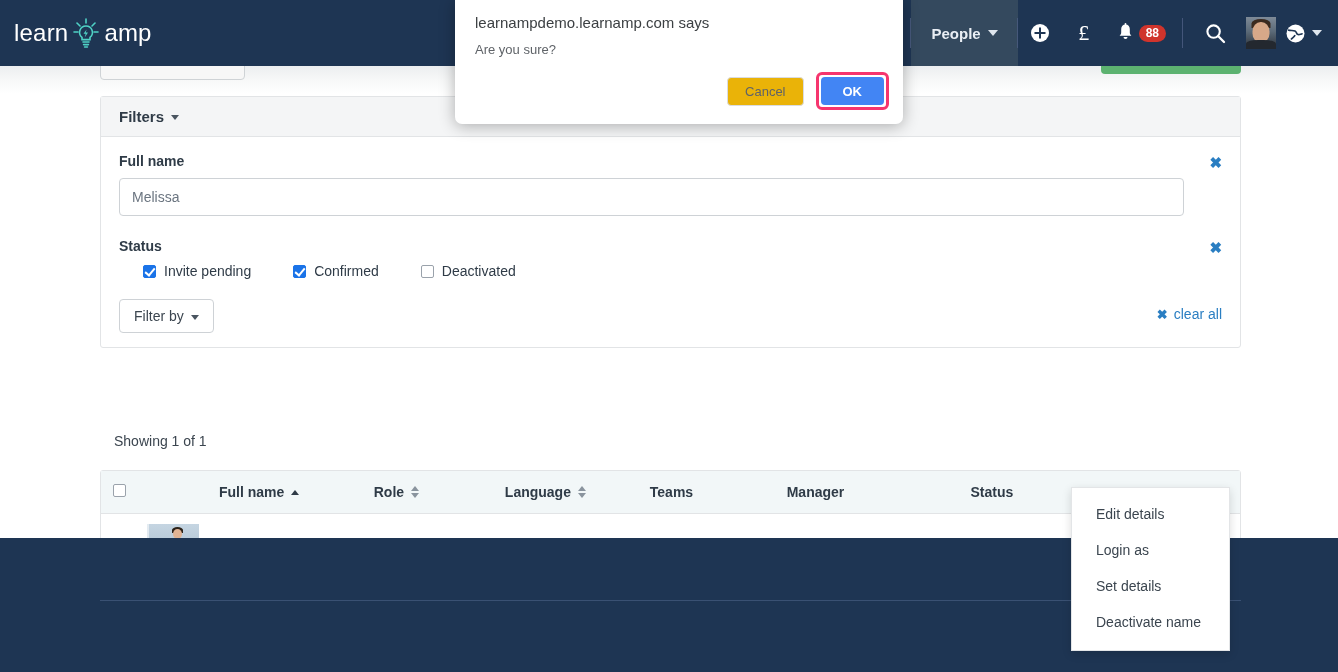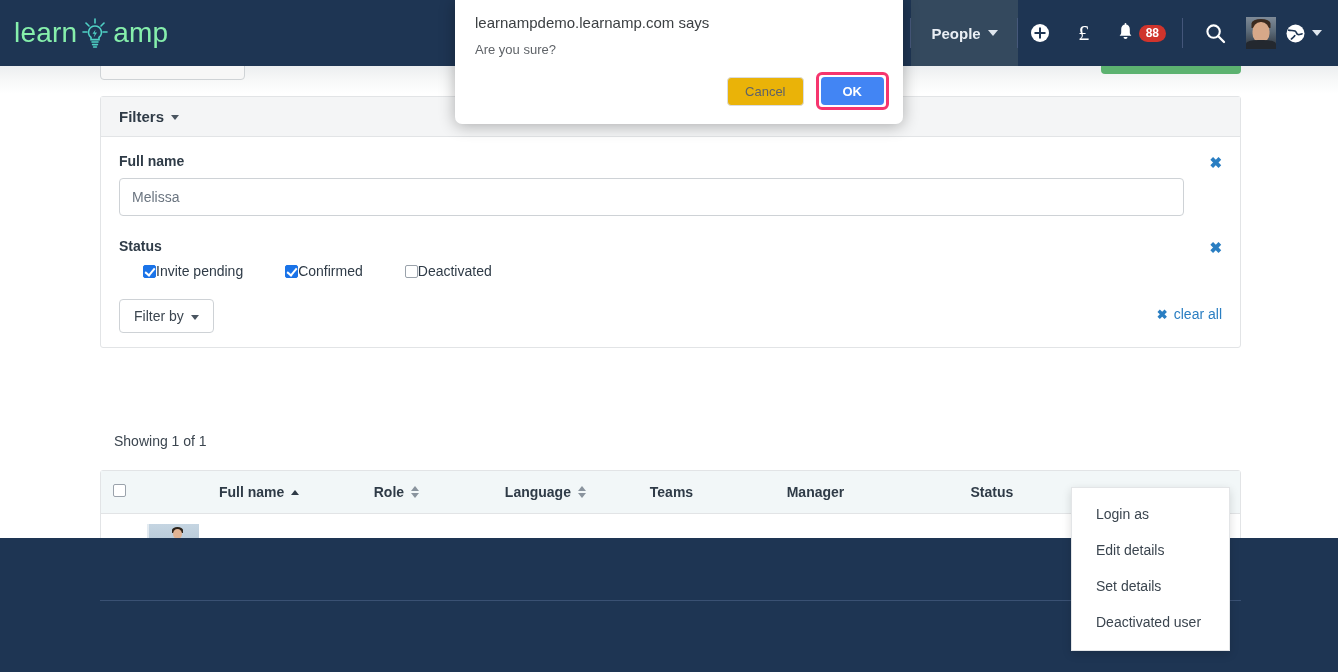--- a/index.html
+++ b/index.html
@@ -23,21 +23,21 @@
     background: #1e3553;
     display: flex; align-items: stretch;
     z-index: 40;
   }
   .brand {
     display: flex; align-items: center;
     padding-left: 14px; padding-right: 18px;
     height: 66px;
   }
   .brand-text {
-    font-size: 28px; color: #86efac; letter-spacing: 0.2px;
+    font-size: 24px; color: #ffffff; letter-spacing: 0.2px;
     font-family: "Liberation Sans", sans-serif;
     display: flex; align-items: center;
   }
   .bulb { width: 30px; height: 32px; margin: 0 3px; position: relative; display:inline-block; }
 
   .nav-spacer { flex: 1 1 auto; }
   .nav-items { display: flex; align-items: stretch; height: 66px; }
   .nav-item {
     display: flex; align-items: center; gap: 7px;
     padding: 0 20px; height: 66px;
@@ -151,21 +151,21 @@
     background: #fff;
     display: flex; align-items: center;
   }
   .remove-x {
     position: absolute; right: 0; top: 0;
     color: #2a7ec2; font-size: 15px; font-weight: bold;
     cursor: pointer; line-height: 1;
   }
   .row-block { position: relative; margin-top: 22px; }
   .checks { display: flex; align-items: center; gap: 0; padding-left: 24px; margin-top: 7px; }
-  .check-item { display: flex; align-items: center; font-size: 14px; color: #2f3b47; cursor: pointer; }
+  .check-item { display: flex; align-items: center; gap: 8px; font-size: 14px; color: #2f3b47; cursor: pointer; }
   .check-item + .check-item { margin-left: 42px; }
   .cbox {
     width: 13px; height: 13px; border-radius: 2px;
     border: 1px solid #9aa2ab; background: #fff;
     display: inline-block; position: relative;
   }
   .cbox.checked { background: #1a73e8; border-color: #1a73e8; }
   .cbox.checked:after {
     content: "";
     position: absolute; left: 3px; top: 0px;
@@ -575,24 +575,24 @@
         </tbody>
       </table>
     </div>
   </div>
 
   <div class="footer">
     <div class="footer-rule"></div>
   </div>
 
   <div class="dropdown-menu">
+    <div class="dropdown-item">Edit details</div>
     <div class="dropdown-item">Login as</div>
-    <div class="dropdown-item">Edit details</div>
     <div class="dropdown-item">Set details</div>
-    <div class="dropdown-item">Deactivated user</div>
+    <div class="dropdown-item">Deactivate name</div>
   </div>
 
   <div class="dialog">
     <div class="dialog-title">learnampdemo.learnamp.com says</div>
     <div class="dialog-msg">Are you sure?</div>
     <div class="dialog-actions">
       <div class="btn-cancel">Cancel</div>
       <span class="ok-highlight">
         <div class="btn-ok">OK</div>
       </span>

